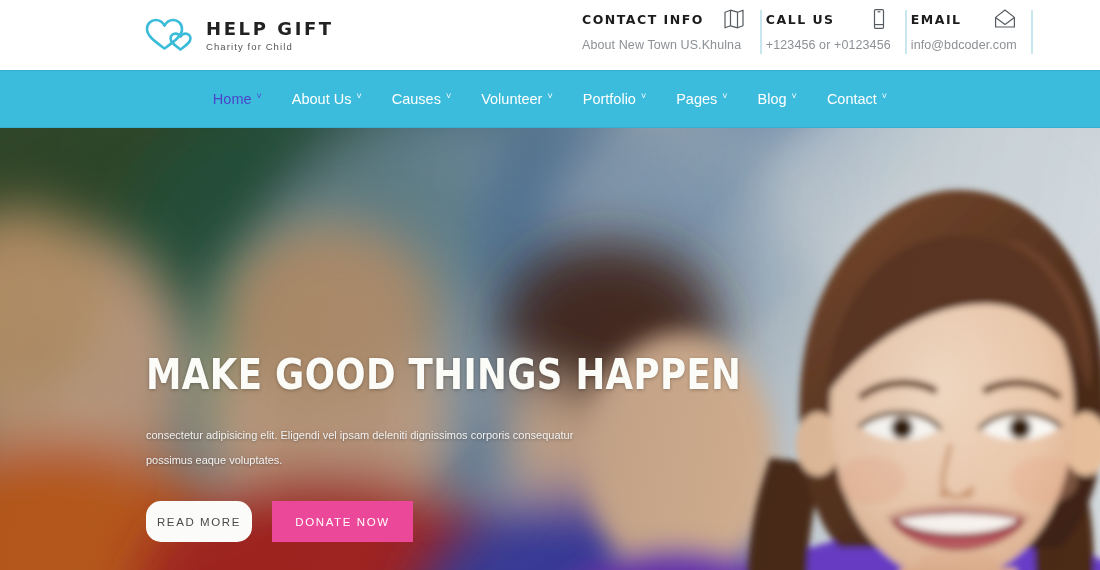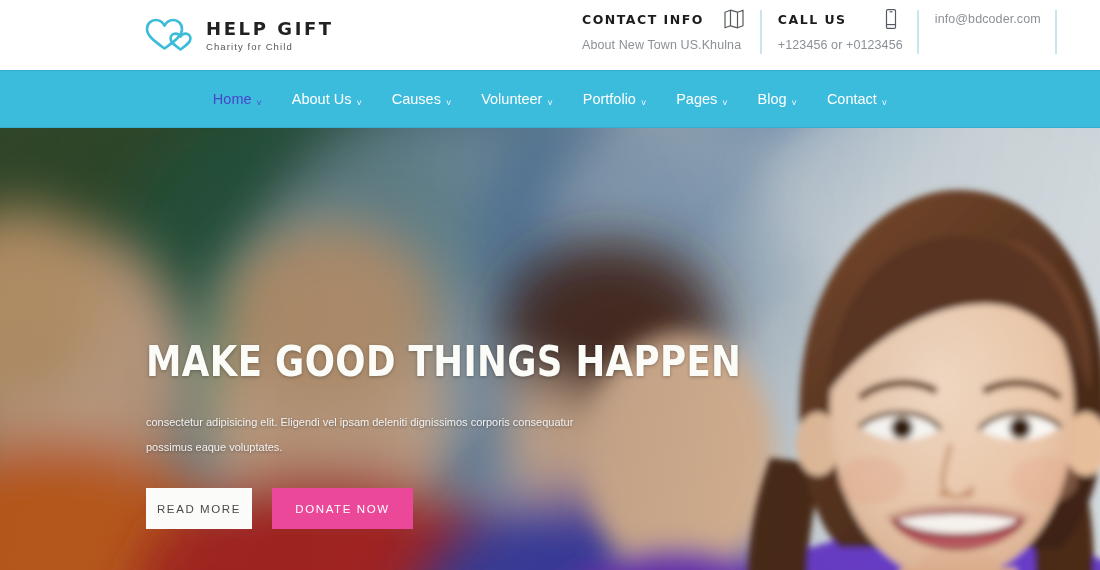--- a/index.html
+++ b/index.html
@@ -50,21 +50,21 @@
   .contact-group {
     position: absolute;
     left: 582px;
     top: 6px;
     display: flex;
     align-items: center;
     height: 52px;
   }
   .contact-block {
     padding-right: 16px;
-    padding-left: 16px;
+    padding-left: 4px;
     position: relative;
     height: 52px;
   }
   .contact-block:first-child { padding-left: 0; }
   .contact-block::after {
     content: "";
     position: absolute;
     right: 0;
     top: 4px;
     width: 2px;
@@ -107,21 +107,21 @@
     border-bottom: 1px solid #36aece;
   }
   .nav-list {
     display: flex;
     align-items: center;
     gap: 30px;
     list-style: none;
   }
   .nav-item {
     display: flex;
-    align-items: flex-end;
+    align-items: flex-start;
     gap: 5px;
     font-size: 14.5px;
     color: #ffffff;
     cursor: pointer;
     white-space: nowrap;
   }
   .nav-item.active { color: #4a46c8; }
   .caret { font-size: 9px; line-height: 1; transform: translateY(1px); }
 
   
@@ -139,21 +139,21 @@
     height: 442px;
   }
   .hero-overlay {
     position: absolute;
     inset: 0;
     background: linear-gradient(100deg, rgba(70,40,20,0.30) 0%, rgba(40,40,60,0.22) 45%, rgba(20,30,50,0.05) 75%, rgba(0,0,0,0.0) 100%);
   }
   .hero-content {
     position: absolute;
     left: 146px;
-    top: 212px;
+    top: 225px;
     width: 640px;
   }
   .hero-title {
     font-family: "DejaVu Sans Condensed", "Liberation Sans Narrow", "Liberation Sans", sans-serif;
     font-size: 43px;
     font-weight: bold;
     letter-spacing: 0.4px;
     color: #fbfbf8;
     line-height: 1.0;
     text-shadow: 0 1px 4px rgba(0,0,0,0.28);
@@ -183,20 +183,21 @@
     letter-spacing: 1.6px;
     height: 41px;
     display: inline-flex;
     align-items: center;
     justify-content: center;
   }
   .btn-light {
     width: 106px;
     background: #fbfbf9;
     color: #4a4a4a;
+    border-radius: 15px;
   }
   .btn-primary {
     width: 141px;
     background: #ec4899;
     color: #ffffff;
   }
 </style>
 </head>
 <body>
 
@@ -237,20 +238,29 @@
             <rect x="7.5" y="2.6" width="9" height="18.8" rx="1.2"></rect>
             <path d="M7.5 17.6 L16.5 17.6"></path>
             <path d="M10.6 4.8 L13.4 4.8"></path>
           </g>
         </svg>
       </div>
       <div class="contact-value">+123456 or +0123456</div>
     </div>
 
     <div class="contact-block">
+      <div class="contact-head">
+        <span class="contact-label">EMAIL</span>
+        <svg class="contact-icon" viewBox="0 0 24 24">
+          <g fill="none" stroke="#555b60" stroke-width="1.2" stroke-linejoin="round">
+            <path d="M2.6 20 L2.6 10.4 L12 3 L21.4 10.4 L21.4 20 Z"></path>
+            <path d="M2.6 10.4 L12 17.4 L21.4 10.4"></path>
+          </g>
+        </svg>
+      </div>
       <div class="contact-value">info@bdcoder.com</div>
     </div>
 
   </div>
 </header>
 
 <nav class="navbar">
   <ul class="nav-list">
     <li class="nav-item active">
       <span>Home</span>

